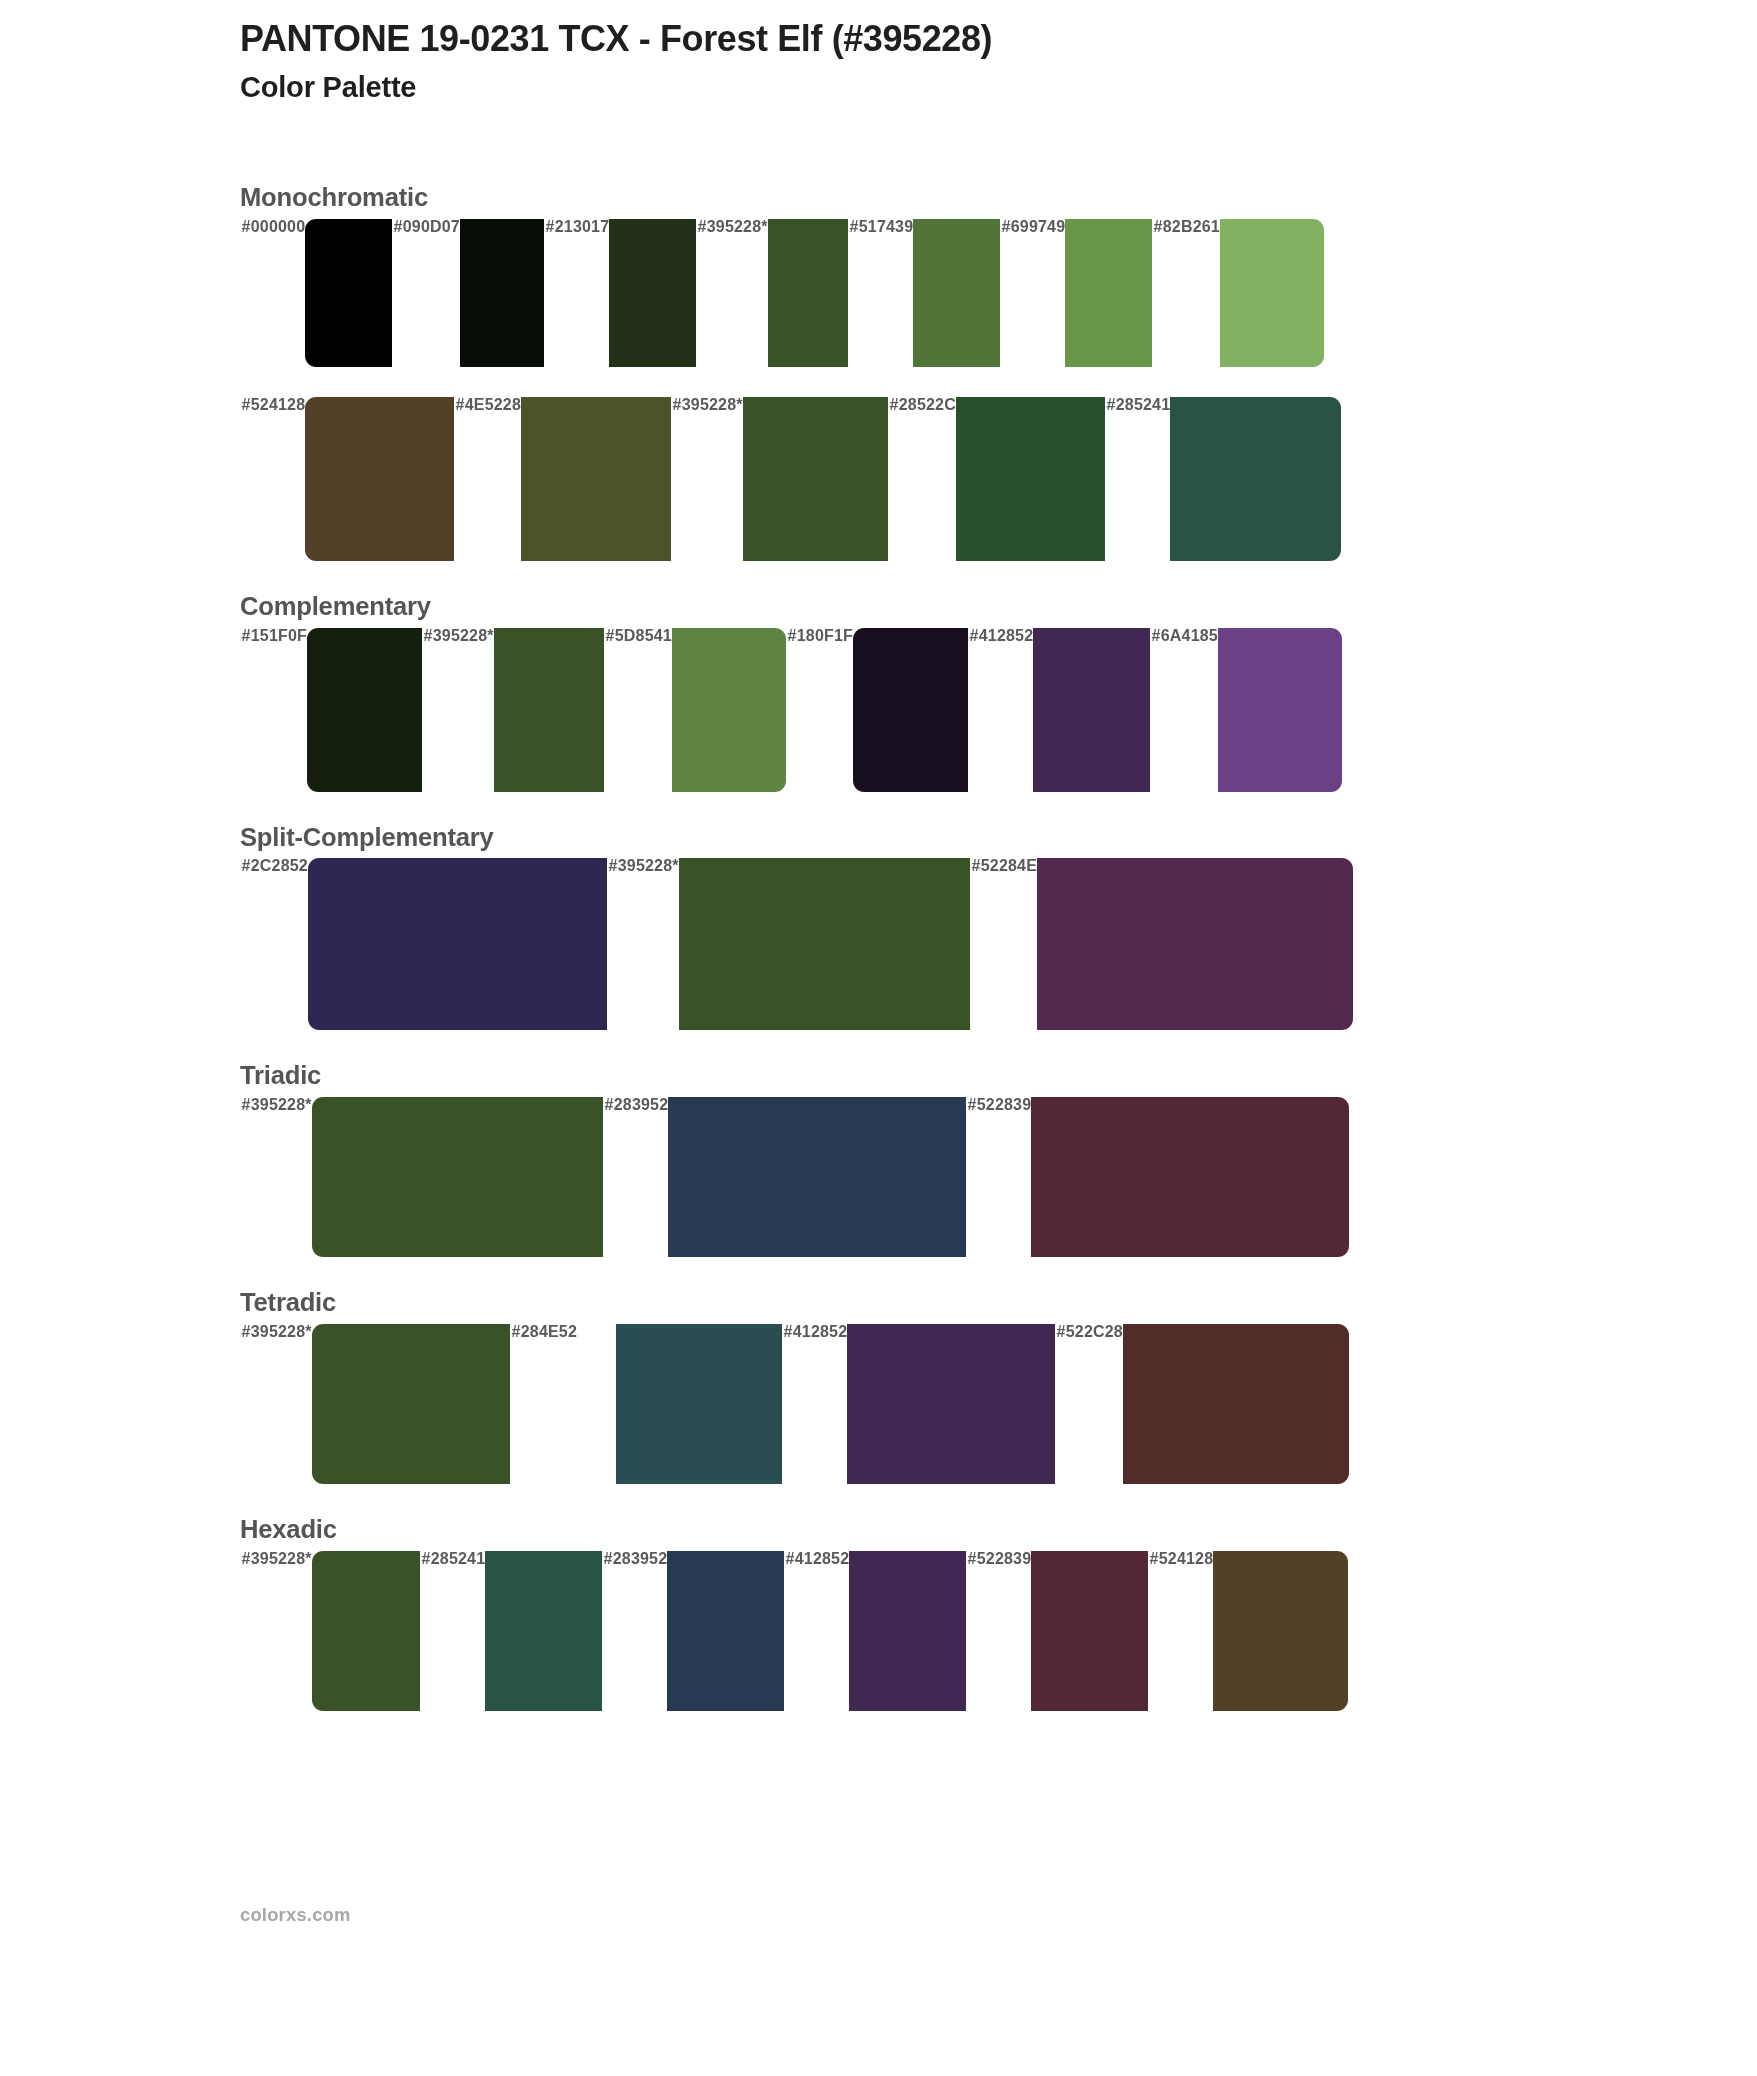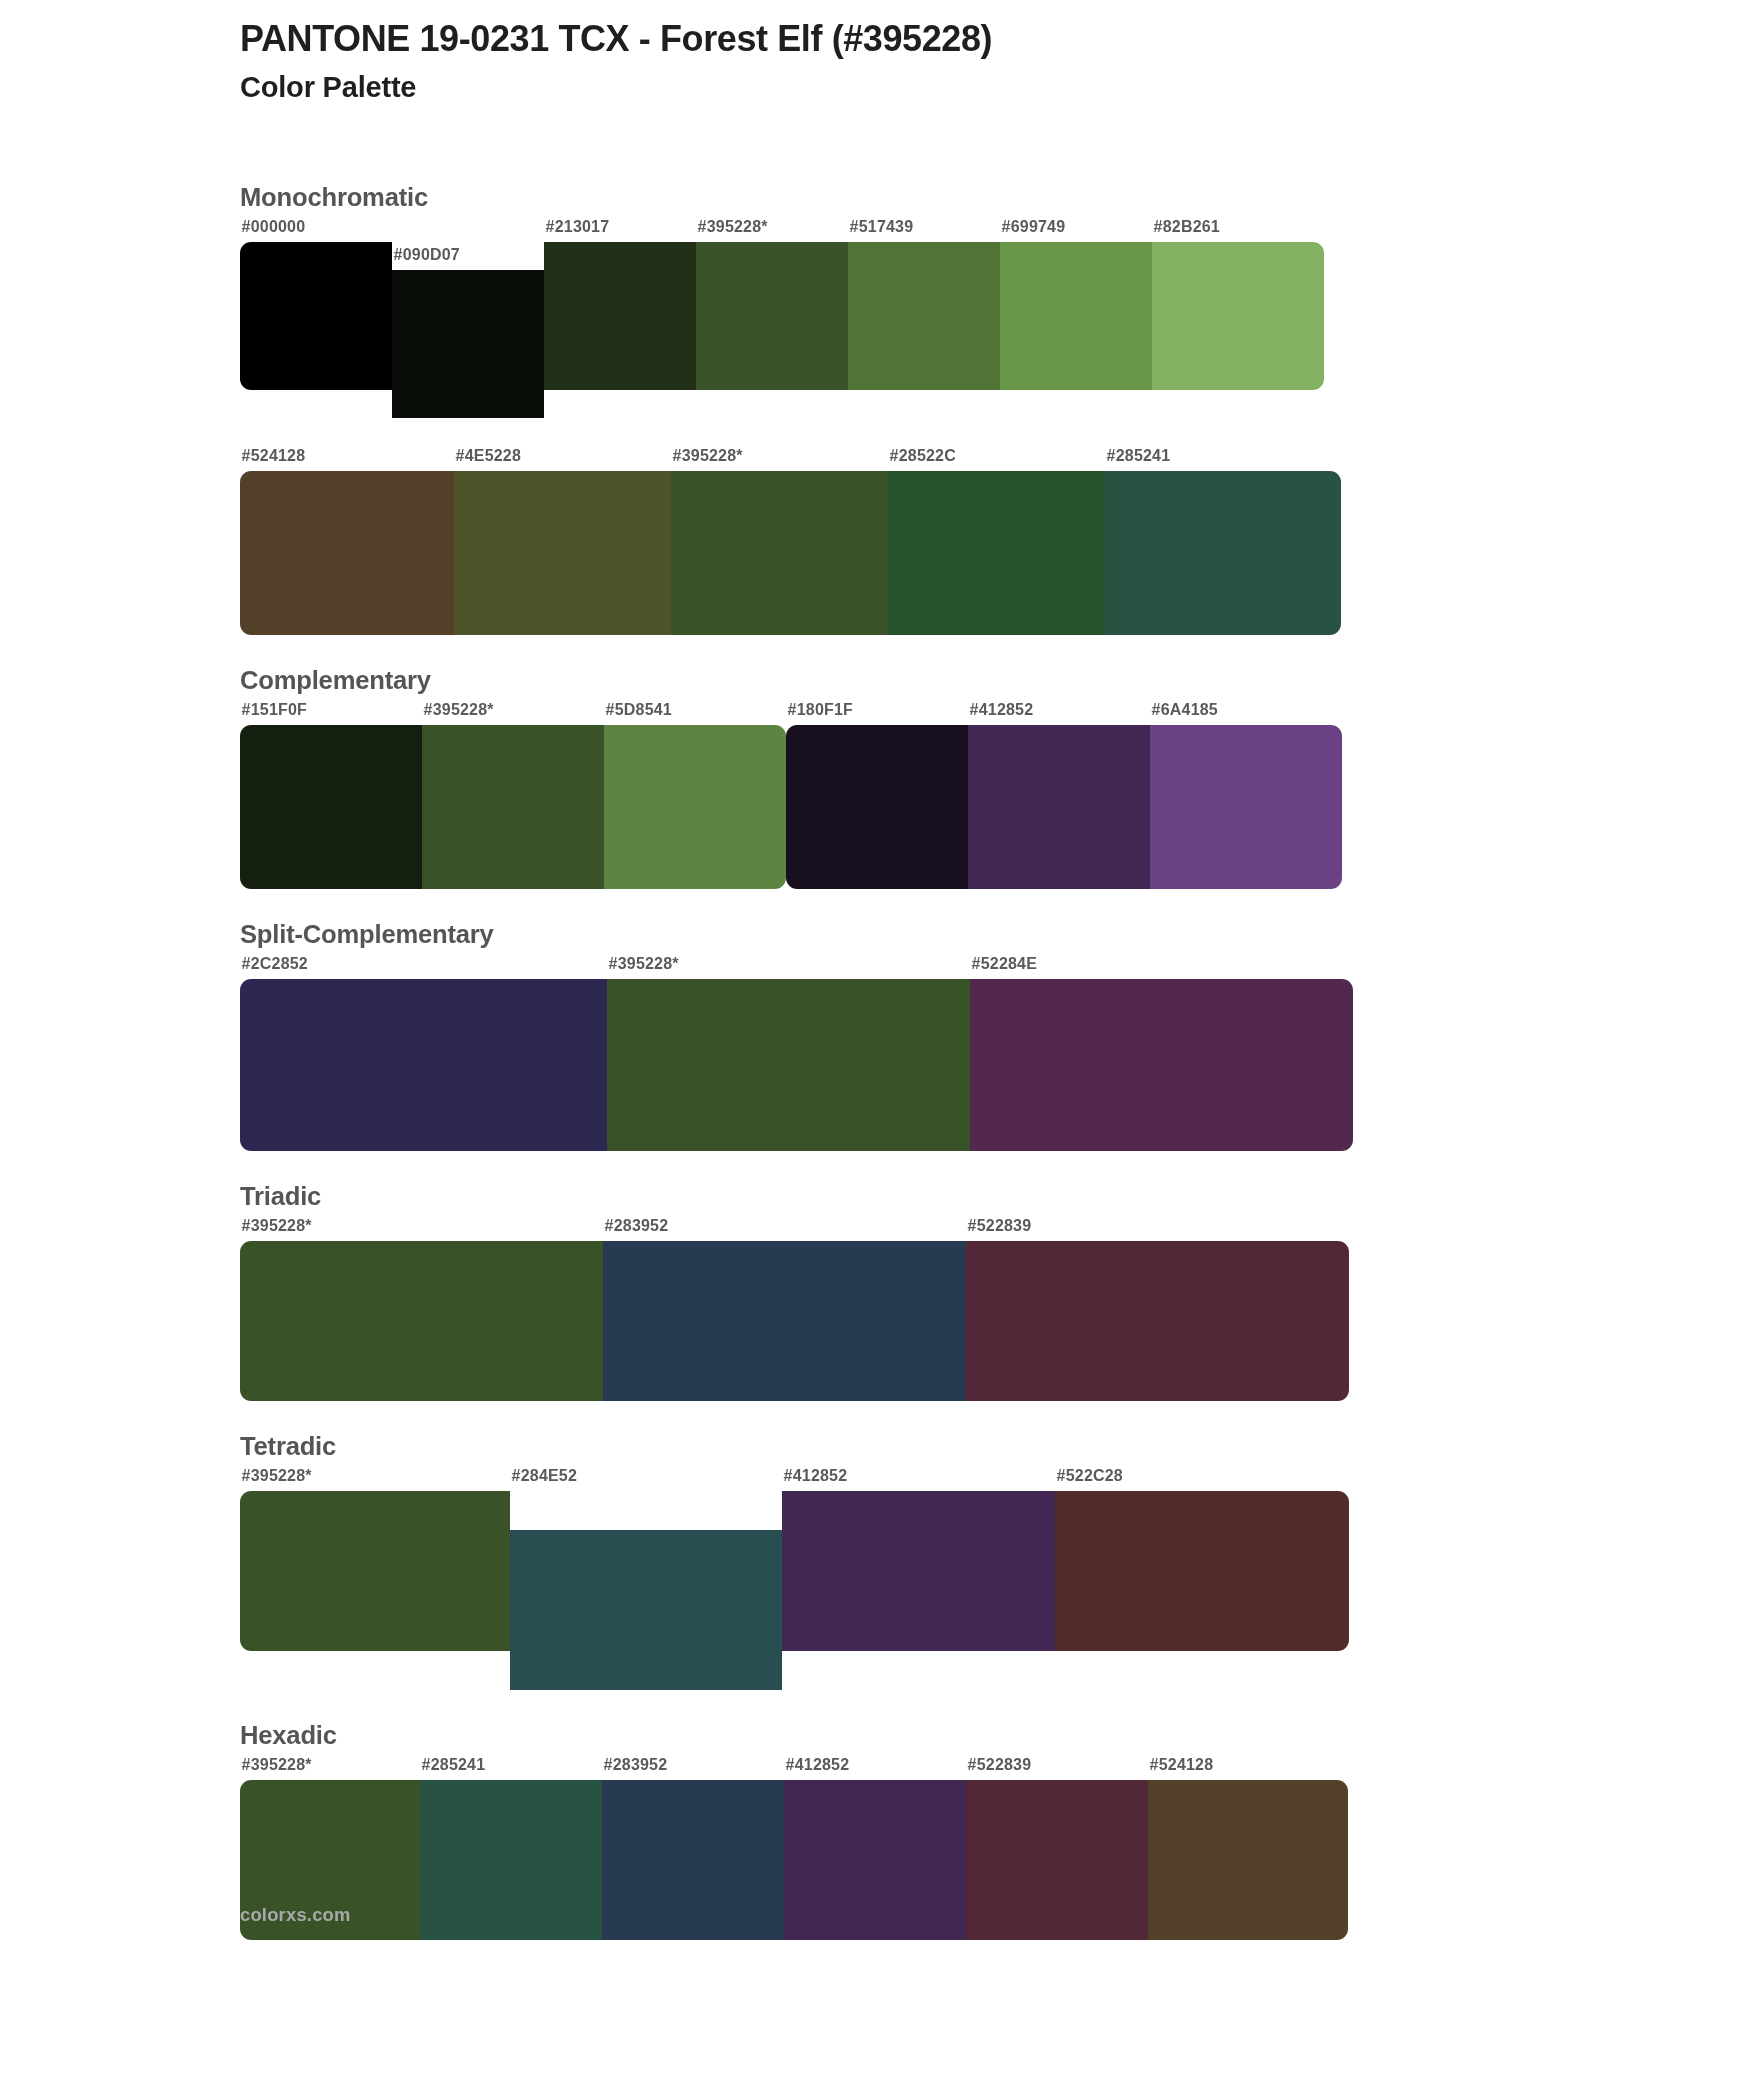--- a/index.html
+++ b/index.html
@@ -71,21 +71,21 @@
   }
 
   .swatch-row {
     position: relative;
     display: flex;
     align-items: flex-start;
   }
   .swatch-cell {
     position: relative;
     display: flex;
-    flex-direction: column;
+    flex-direction: row;
     flex: 0 0 auto;
   }
   .swatch-label {
     font-size: 16px;
     font-weight: bold;
     color: #5a5a5a;
     line-height: 1.0;
     padding: 0 0 7.2px 1.6px;
     white-space: nowrap;
     letter-spacing: 0.2px;
@@ -121,21 +121,21 @@
   </div>
 
   <div class="sections">
       <div class="section">
         <div class="section-heading">Monochromatic</div>
         <div class="swatch-row" style="width: 1082px;">
           <div class="swatch-cell grp-start" style="width: 152px;">
             <div class="swatch-label">#000000</div>
             <div class="swatch-chip" style="background: rgb(0, 0, 0); height: 148px;"></div>
           </div>
-          <div class="swatch-cell" style="width: 152px; margin-top: 28px;">
+          <div class="swatch-cell" style="width: 152px;">
             <div class="swatch-label">#090D07</div>
             <div class="swatch-chip" style="background: rgb(9, 13, 7); height: 148px;"></div>
           </div>
           <div class="swatch-cell" style="width: 152px;">
             <div class="swatch-label">#213017</div>
             <div class="swatch-chip" style="background: rgb(33, 48, 23); height: 148px;"></div>
           </div>
           <div class="swatch-cell" style="width: 152px;">
             <div class="swatch-label">#395228*</div>
             <div class="swatch-chip" style="background: rgb(57, 82, 40); height: 148px;"></div>

